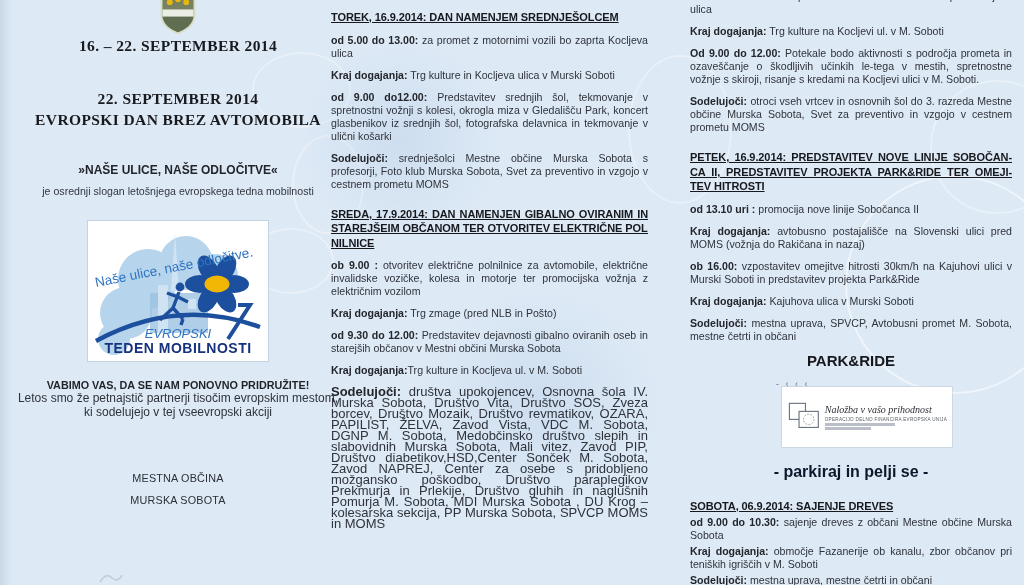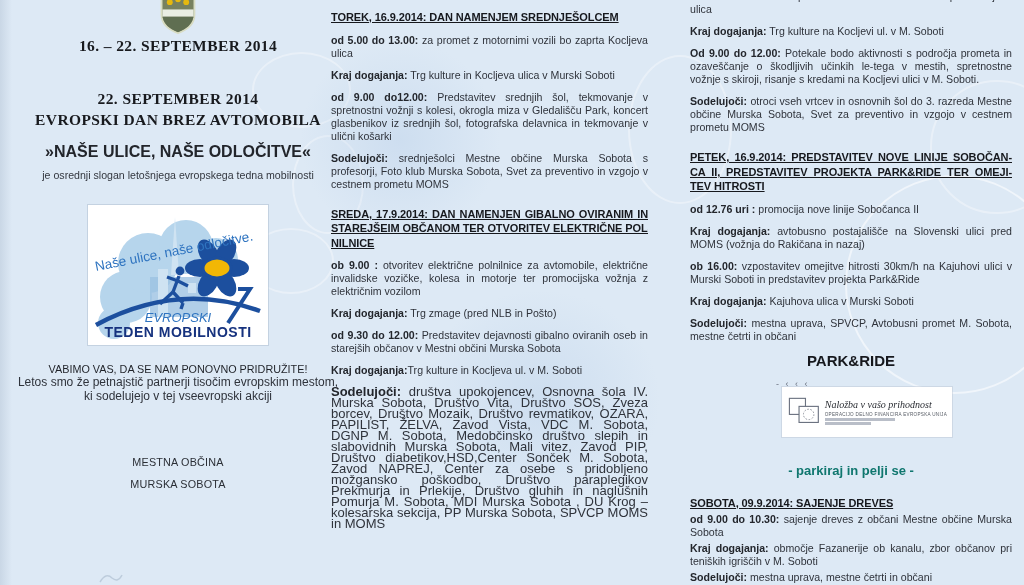--- a/index.html
+++ b/index.html
@@ -30,40 +30,40 @@
     text-decoration:underline;margin:16px 0 9px 0;}
   .day-heading .hl{white-space:nowrap;overflow:hidden;line-height:14.5px;
     text-align:justify;text-align-last:justify;}
   .day-heading .hl:last-child{text-align-last:left;}
   .col-mid section:first-child .day-heading{margin-top:2px;}
   .para.tight{font-size:13px;line-height:11px;}
   section.sec-tight .day-heading{margin:18px 0 3px 0;}
   section.sec-tight .para{margin-bottom:3px;}
 
   .center-title{font-weight:bold;font-size:15px;color:#16181d;text-align:center;margin:6px 0 4px 0;}
-  .drive-line{font-weight:bold;font-size:13px;color:#0f766e;text-align:center;margin:18px 0 0 0;}
+  .drive-line{font-weight:bold;font-size:16px;color:#0f172a;text-align:center;margin:18px 0 0 0;}
 
   
   .crest{margin:-7px auto 0 auto;display:block;}
   .serif-head{font-family:"Liberation Serif","DejaVu Serif",serif;font-weight:bold;
     font-size:15.5px;line-height:21px;color:#181a1e;letter-spacing:.4px;}
   .serif-head.second{margin-top:32px;}
   .serif-head:first-of-type{}
-  .slogan{font-weight:bold;font-size:16px;margin-top:13px;color:#22252b;}
+  .slogan{font-weight:bold;font-size:12px;margin-top:33px;color:#22252b;}
   .slogan-sub{font-size:10.6px;margin-top:8px;color:#33373f;text-align:center;}
   .etm-logo{width:180px;height:140px;background:#ffffff;margin:24px auto 0 auto;
     box-shadow:0 0 0 1px rgba(180,195,212,.6);position:relative;overflow:hidden;}
-  .invite{font-weight:normal;font-size:10.8px;margin-top:18px;color:#1f2228;}
+  .invite{font-weight:bold;font-size:10.8px;margin-top:18px;color:#1f2228;}
   .partner{font-size:12px;line-height:14px;}
   .org{font-size:10.8px;margin-top:48px;line-height:22px;letter-spacing:.2px;color:#2b2f36;}
 
   
   .eu-wrap{margin-top:12px;height:64px;position:relative;}
   .eu-arrows{position:absolute;left:86px;top:-2px;font-size:9px;color:#6b7280;letter-spacing:2px;}
-  .eu-box{position:absolute;left:92px;top:6px;width:170px;height:50px;background:#fff;
+  .eu-box{position:absolute;left:92px;top:6px;width:170px;height:60px;background:#fff;
     box-shadow:0 0 0 1px rgba(190,200,214,.5);display:flex;align-items:center;padding:3px 5px;box-sizing:border-box;}
   .eu-text{margin-left:4px;flex:1;}
   .eu-main{font-family:"Liberation Serif","DejaVu Serif",serif;font-style:italic;
     font-size:10px;color:#2a2d33;white-space:nowrap;}
   .eu-sub{font-size:4.6px;letter-spacing:.3px;color:#555a63;margin-top:2px;white-space:nowrap;}
   .eu-bar{height:2.5px;background:#b9bec8;margin-top:1.5px;}
   .eu-bar.b1{width:70px;} .eu-bar.b2{width:46px;}
 
   .bottom-mark{position:absolute;left:98px;top:570px;opacity:.4;}
 </style>
@@ -184,21 +184,21 @@
         <p class="para"><b>Kraj dogajanja:</b> Trg kulture na Kocljevi ul.  v M. Soboti</p>
         <p class="para"><b>Od 9.00 do 12.00:</b> Potekale bodo aktivnosti s področja prometa in ozaveščanje o škodljivih učinkih le-tega v mestih, spretnostne vožnje s skiroji, risanje s kredami na Kocljevi ulici v M. Soboti.</p>
         <p class="para"><b>Sodelujoči:</b> otroci vseh vrtcev in osnovnih šol do 3. razreda Mestne občine Murska Sobota, Svet za preventivo in vzgojo v cestnem prometu MOMS</p>
       </section>
       <section>
         <div class="day-heading">
           <div class="hl">PETEK, 16.9.2014: PREDSTAVITEV NOVE LINIJE SOBOČAN-</div>
           <div class="hl">CA II, PREDSTAVITEV PROJEKTA PARK&amp;RIDE TER OMEJI-</div>
           <div class="hl">TEV HITROSTI</div>
         </div>
-        <p class="para"><b>od 12.76 uri :</b> promocija nove linije Sobočanca II</p>
+        <p class="para"><b>od 13.10 uri :</b> promocija nove linije Sobočanca II</p>
         <p class="para"><b>Kraj dogajanja:</b> avtobusno postajališče na Slovenski ulici  pred MOMS (vožnja do Rakičana in nazaj)</p>
         <p class="para"><b>ob 16.00:</b> vzpostavitev omejitve hitrosti 30km/h na Kajuhovi ulici v Murski Soboti in predstavitev projekta Park&amp;Ride</p>
         <p class="para"><b>Kraj dogajanja:</b> Kajuhova ulica v Murski Soboti</p>
         <p class="para"><b>Sodelujoči:</b> mestna uprava, SPVCP, Avtobusni promet M. Sobota, mestne četrti  in občani</p>
       </section>
     </div>
 
   <div class="center-title">PARK&amp;RIDE</div>
 
   <div class="eu-wrap">
@@ -216,21 +216,21 @@
         <div class="eu-bar b2"></div>
       </div>
     </div>
   </div>
 
   <div class="drive-line">- parkiraj in pelji se -</div>
 
   <div>
       <section class="sec-tight">
         <div class="day-heading">
-          <div class="hl">SOBOTA, 09.9.2014: SAJENJE DREVES</div>
+          <div class="hl">SOBOTA, 06.9.2014: SAJENJE DREVES</div>
         </div>
         <p class="para"><b>od 9.00 do 10.30:</b> sajenje dreves z občani Mestne občine Murska Sobota</p>
         <p class="para"><b>Kraj dogajanja:</b> območje Fazanerije ob kanalu, zbor občanov pri teniških igriščih v M. Soboti</p>
         <p class="para"><b>Sodelujoči:</b> mestna uprava, mestne četrti in občani</p>
       </section>
     </div>
 </div>
 
 <svg class="bottom-mark" width="26" height="14" viewBox="0 0 26 14">
   <path d="M2,12 Q8,2 14,8 Q20,13 24,5" stroke="#8fa3b8" stroke-width="1.5" fill="none"></path>

